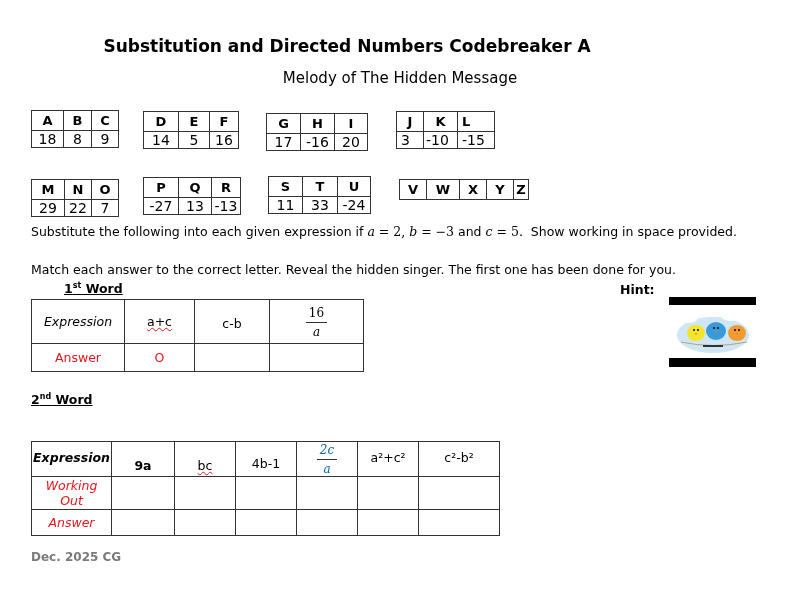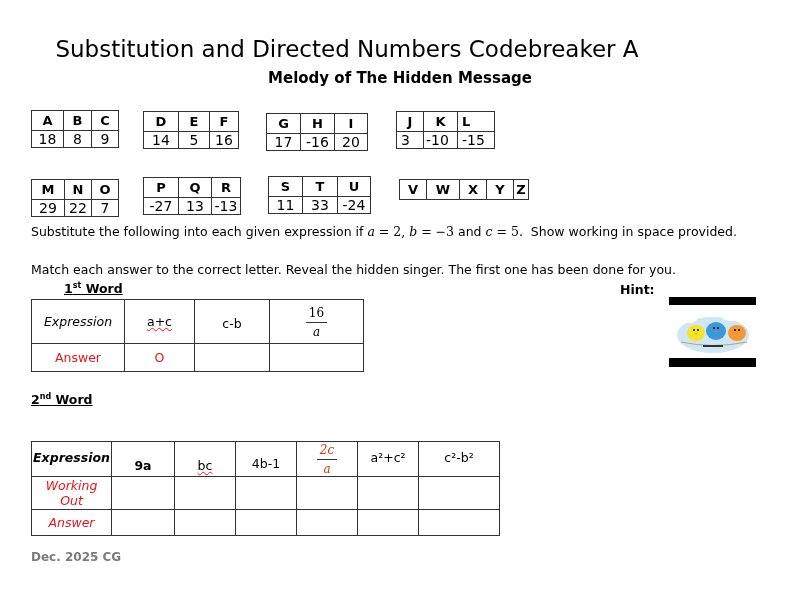--- a/index.html
+++ b/index.html
@@ -1,20 +1,20 @@
 <!DOCTYPE html>
 <html><head>
 <meta charset="utf-8">
 <style>
   html, body { margin:0; padding:0; }
   body { width:800px; height:600px; background:#ffffff; position:relative; overflow:hidden;
          font-family:"DejaVu Sans", sans-serif; color:#000; }
   .abs { position:absolute; }
-  .title { left:0; width:694px; top:36px; text-align:center; font-size:23px; font-weight:normal; }
-  .subtitle { left:0; width:800px; top:69px; text-align:center; font-size:15px; font-weight:bold; }
+  .title { left:0; width:694px; top:36px; text-align:center; font-size:17px; font-weight:bold; }
+  .subtitle { left:0; width:800px; top:69px; text-align:center; font-size:15px; font-weight:normal; }
   table.code { position:absolute; border-collapse:collapse; }
   table.code td { border:1px solid #333; text-align:center; padding:0; }
   table.code tr.letters td { font-weight:bold; font-size:13px; height:19px; }
   table.code tr.nums td { font-size:14px; height:15px; }
   .instr { font-size:12.5px; left:31px; }
   .math { font-family:"DejaVu Serif", serif; font-style:italic; }
   .mathn { font-family:"DejaVu Serif", serif; }
   .word-label { font-size:12.5px; font-weight:bold; text-decoration:underline; left:31px; }
   .word-label sup { font-size:8px; }
   .hint { font-size:12.5px; font-weight:bold; left:620px; top:282px; }
@@ -202,21 +202,21 @@
 <div class="abs word-label" style="top:392px;"><span>2</span><sup>nd</sup><span> Word</span></div>
 
 <table class="work" style="left:31px;top:441px;">
   <tbody>
       <tr style="height:33px">
     <td class="ital" style="width:79px;font-weight:bold;vertical-align:top;padding-top:8px">Expression</td>
     <td style="width:62px;vertical-align:bottom;padding-bottom:3px;font-weight:bold">9a</td>
     <td style="width:60px;vertical-align:bottom;padding-bottom:3px"><span class="squig">bc</span></td>
     <td style="width:60px;vertical-align:bottom;padding-bottom:5px">4b-1</td>
     <td style="width:60px">
-      <span class="frac" style="color:#c2410c">
+      <span class="frac" style="color:#0369a1">
             <span class="num ital">2c</span>
             <span class="den">a</span>
           </span>
     </td>
     <td style="width:60px;vertical-align:top;padding-top:8px">a²+c²</td>
     <td style="width:80px;vertical-align:top;padding-top:8px">c²-b²</td>
   </tr>
   <tr style="height:33px">
     <td class="red ital" style="line-height:15px"><span>Working</span><br><span>Out</span></td>
     <td></td>

